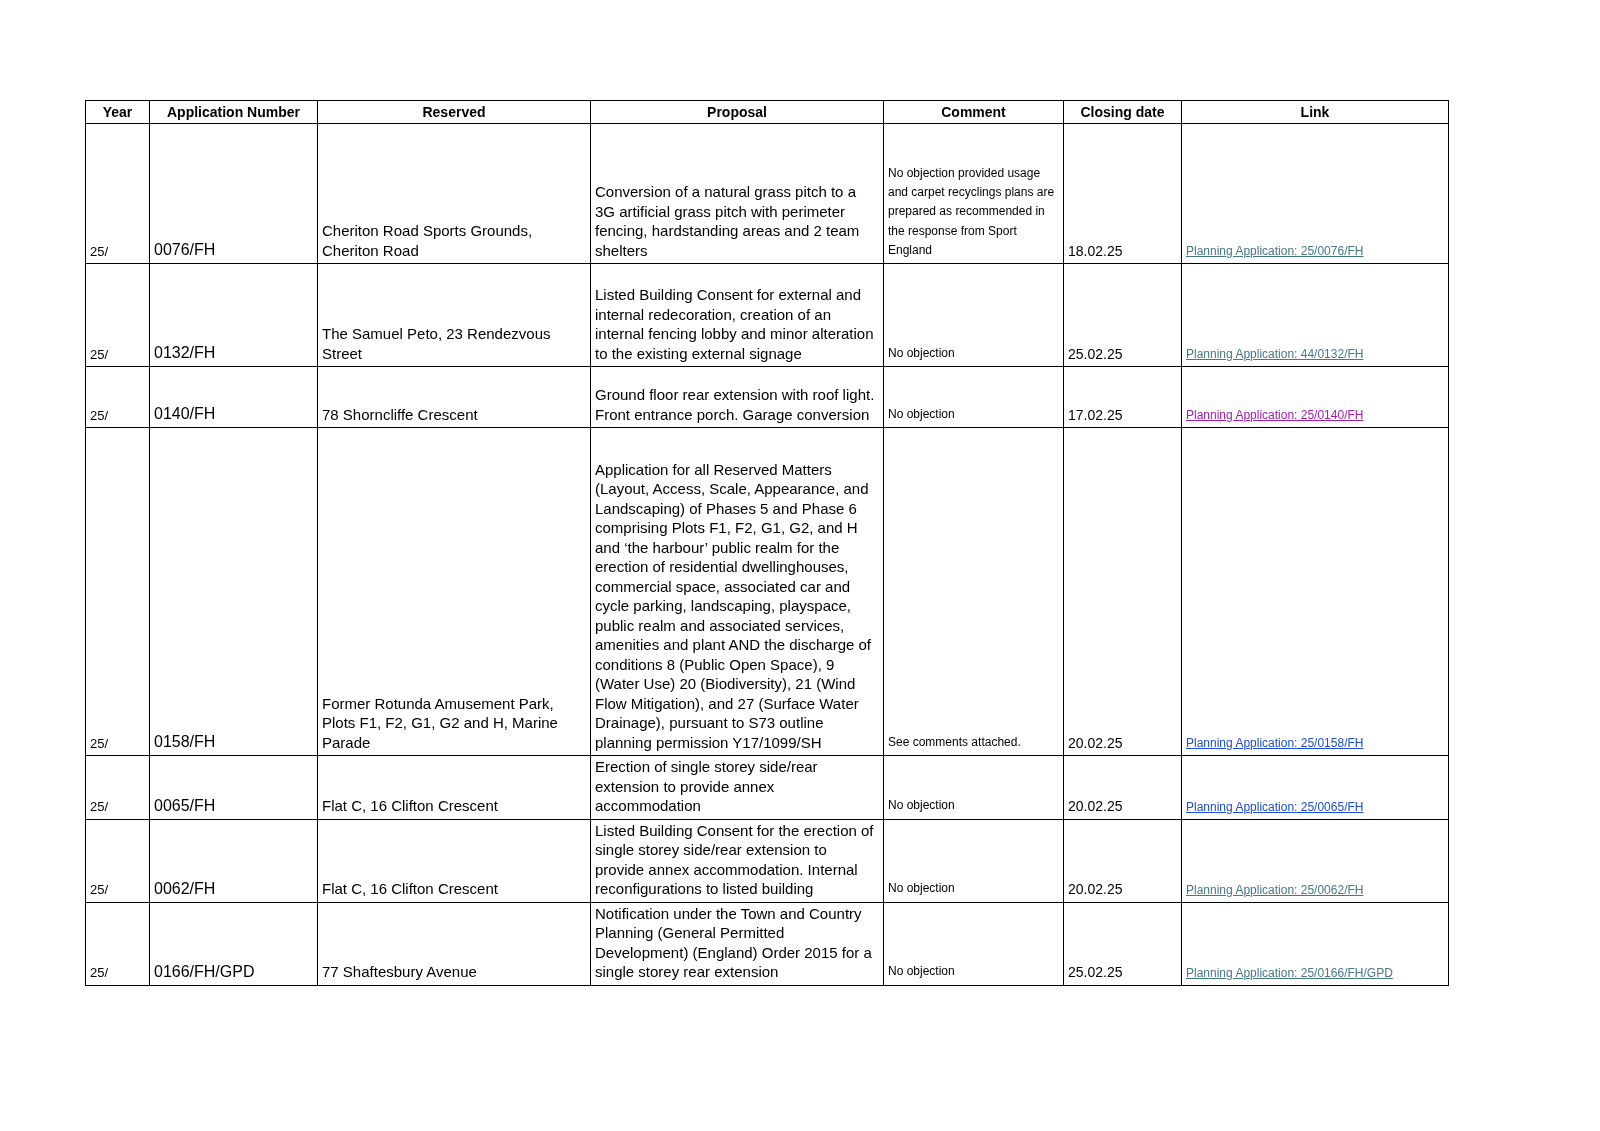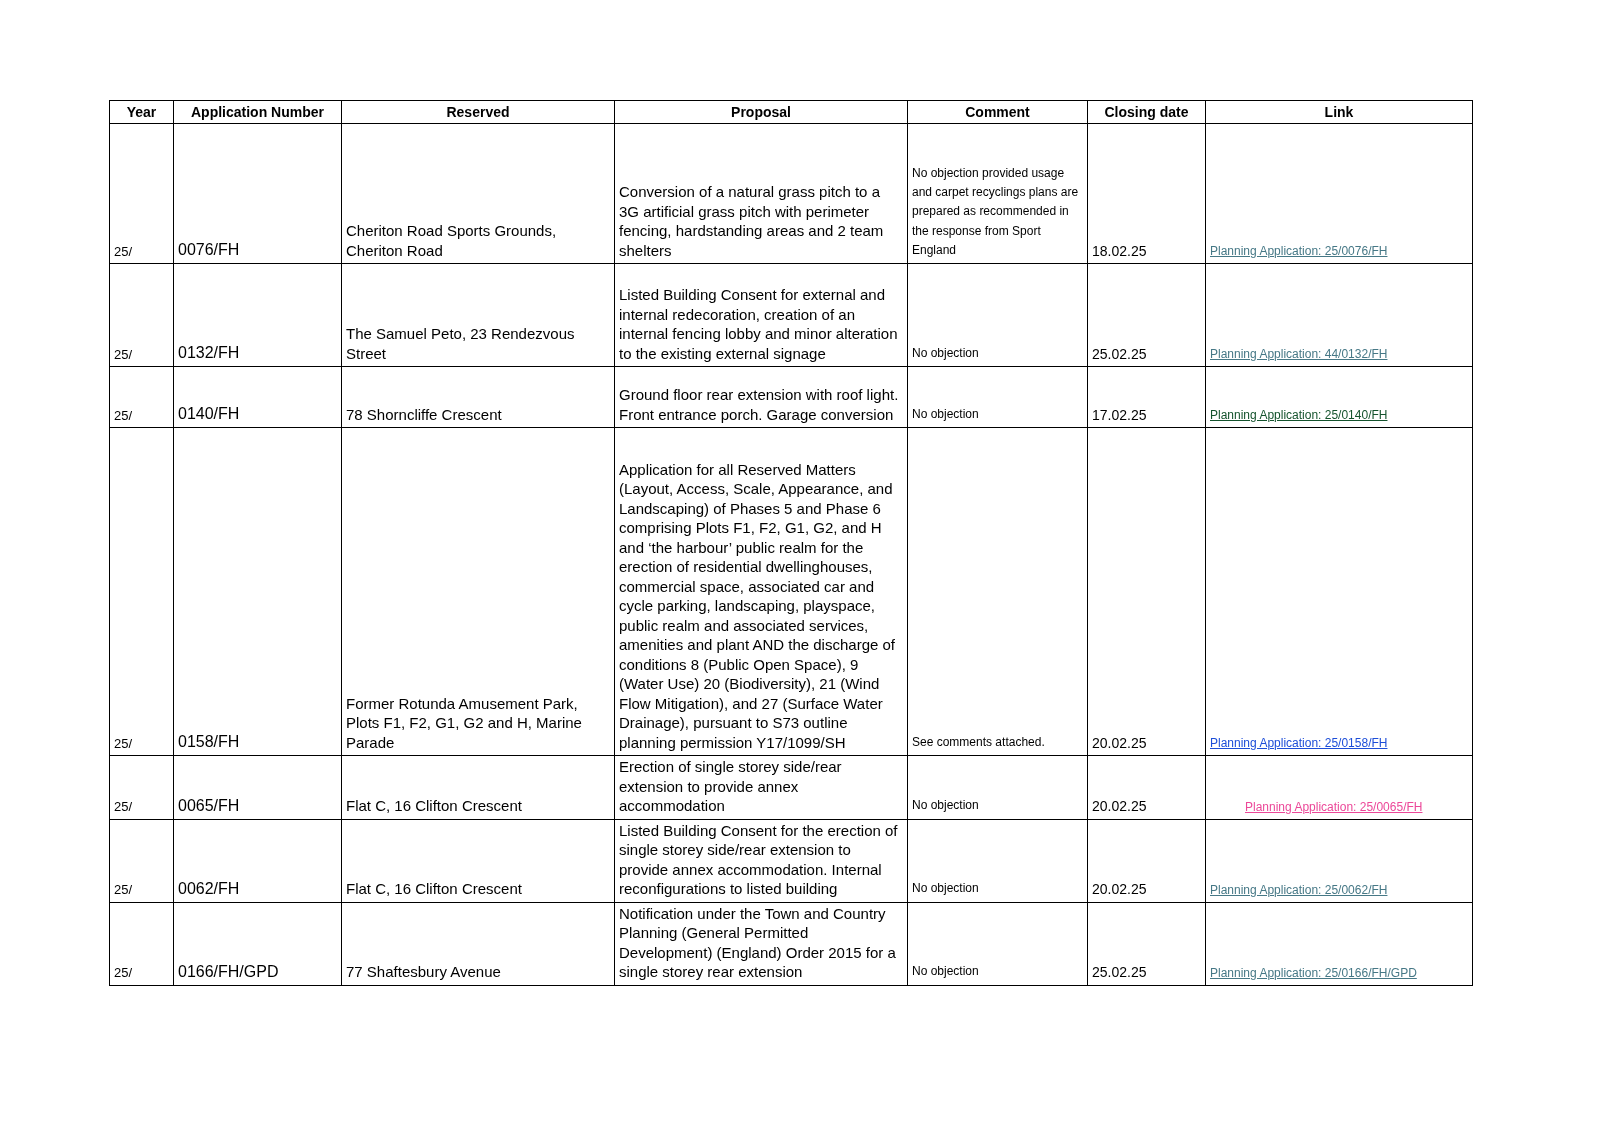--- a/index.html
+++ b/index.html
@@ -12,21 +12,21 @@
     color: #000000;
   }
   .page {
     position: relative;
     width: 1600px;
     height: 1131px;
     overflow: hidden;
   }
   table.grid {
     position: absolute;
-    left: 109px;
+    left: 85px;
     top: 100px;
     border-collapse: collapse;
     table-layout: fixed;
     width: 1363px;
     border: 1px solid #000000;
   }
   table.grid th, table.grid td {
     border: 1px solid #000000;
     padding: 1px 4px 3px 4px;
     overflow: hidden;
@@ -104,21 +104,21 @@
     </td>
   </tr>
         <tr style="height: 61px;">
     <td class="year">25/</td>
     <td class="appnum">0140/FH</td>
     <td class="location">78 Shorncliffe Crescent</td>
     <td class="proposal">Ground floor rear extension with roof light. Front entrance porch. Garage conversion</td>
     <td class="comment">No objection</td>
     <td class="closing">17.02.25</td>
     <td class="linkcell">
-      <a href="#" style="color: #14532d; text-align: right;">Planning Application: 25/0140/FH</a>
+      <a href="#" style="color: #a21caf; text-align: right;">Planning Application: 25/0140/FH</a>
     </td>
   </tr>
         <tr style="height: 328px;">
     <td class="year">25/</td>
     <td class="appnum">0158/FH</td>
     <td class="location">Former Rotunda Amusement Park, Plots F1, F2, G1, G2 and H, Marine Parade</td>
     <td class="proposal">Application for all Reserved Matters (Layout, Access, Scale, Appearance, and Landscaping) of Phases 5 and Phase 6 comprising Plots F1, F2, G1, G2, and H and ‘the harbour’ public realm for the erection of residential dwellinghouses, commercial space, associated car and cycle parking, landscaping, playspace, public realm and associated services, amenities and plant AND the discharge of conditions 8 (Public Open Space), 9 (Water Use) 20 (Biodiversity), 21 (Wind Flow Mitigation), and 27 (Surface Water Drainage), pursuant to S73 outline planning permission Y17/1099/SH</td>
     <td class="comment">See comments attached.</td>
     <td class="closing">20.02.25</td>
     <td class="linkcell">
@@ -126,21 +126,21 @@
     </td>
   </tr>
         <tr style="height: 62px;">
     <td class="year">25/</td>
     <td class="appnum">0065/FH</td>
     <td class="location">Flat C, 16 Clifton Crescent</td>
     <td class="proposal">Erection of single storey side/rear extension to provide annex accommodation</td>
     <td class="comment">No objection</td>
     <td class="closing">20.02.25</td>
     <td class="linkcell">
-      <a href="#" style="color: #ec4899; margin-left: 35px;">Planning Application: 25/0065/FH</a>
+      <a href="#" style="color: #1d4ed8;">Planning Application: 25/0065/FH</a>
     </td>
   </tr>
         <tr style="height: 83px;">
     <td class="year">25/</td>
     <td class="appnum">0062/FH</td>
     <td class="location">Flat C, 16 Clifton Crescent</td>
     <td class="proposal">Listed Building Consent for the erection of single storey side/rear extension to provide annex accommodation. Internal reconfigurations to listed building</td>
     <td class="comment">No objection</td>
     <td class="closing">20.02.25</td>
     <td class="linkcell">

